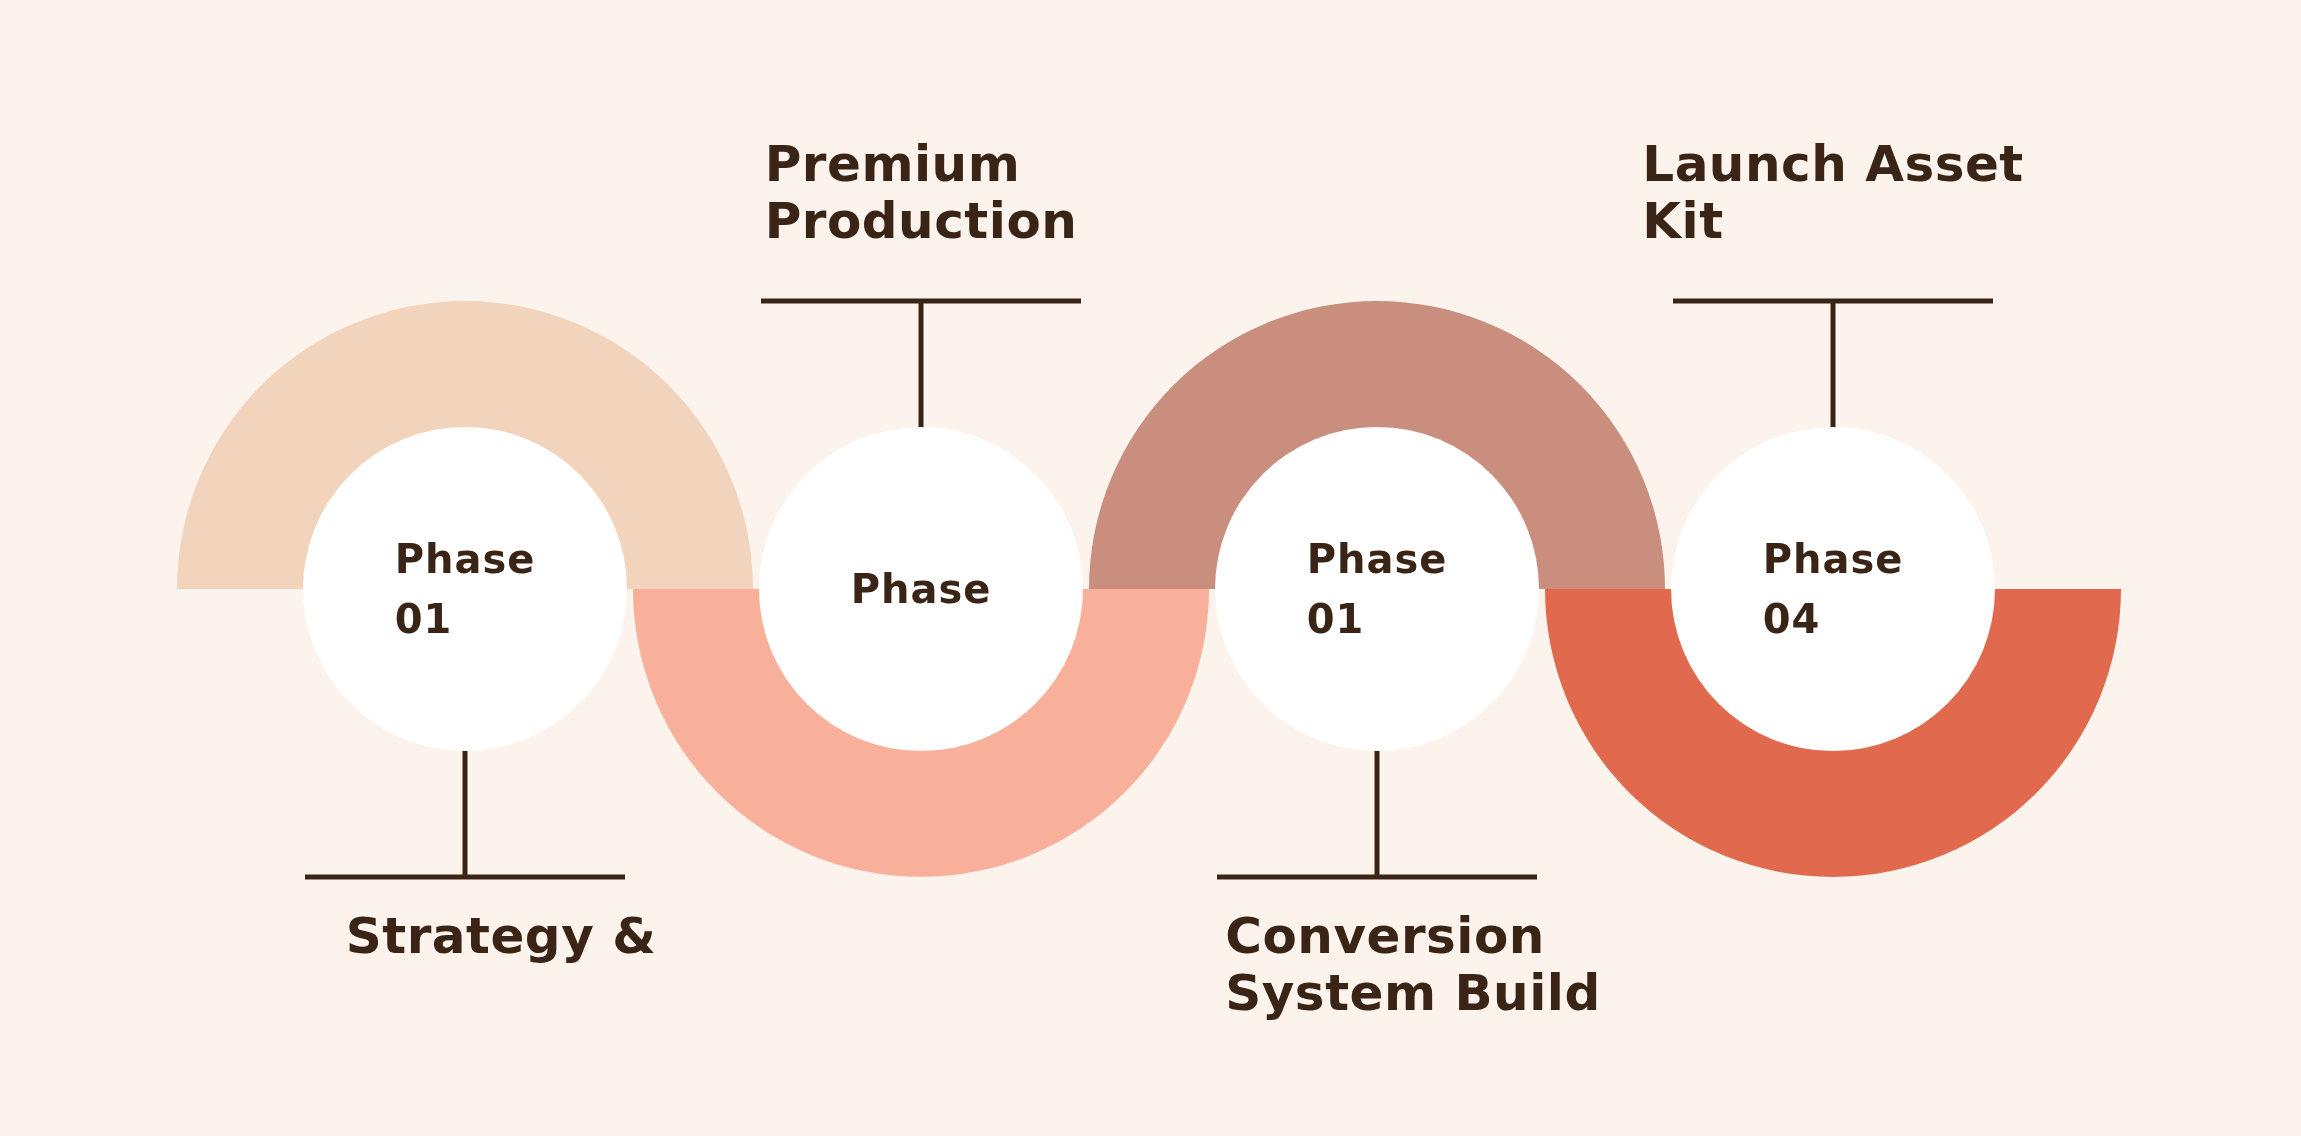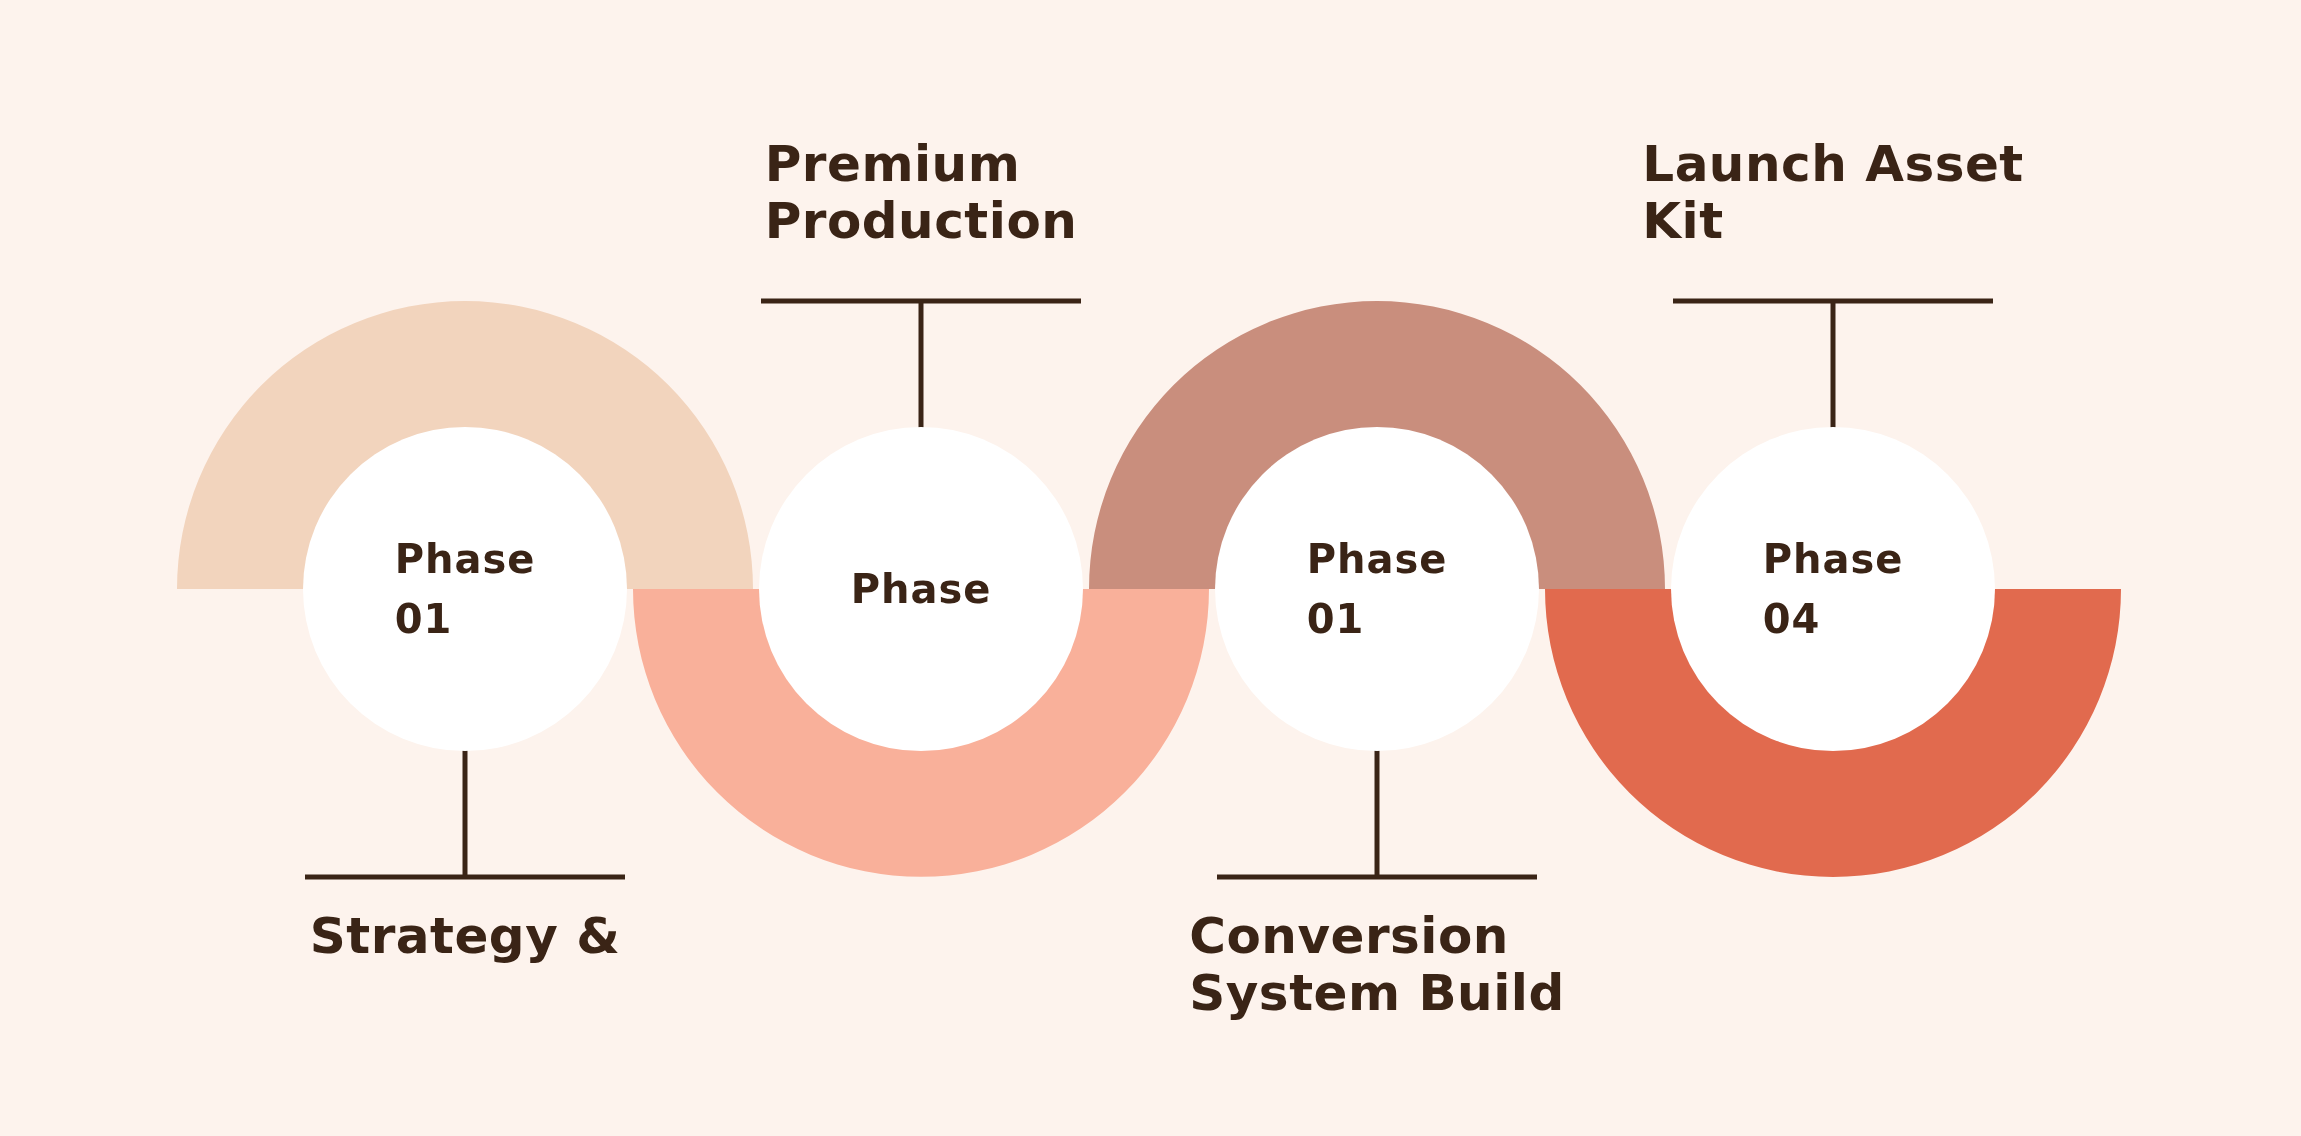--- a/index.html
+++ b/index.html
@@ -43,21 +43,21 @@
     text-align: left;
     color: var(--ink);
     font-size: 50px;
     font-weight: bold;
     line-height: 57px;
     letter-spacing: 0.5px;
     white-space: nowrap;
   }
   .callout-label span { display: block; }
   .callout-above { top: 136px; }
-  .callout-below { top: 908px; }
+  .callout-below { top: 908px; margin-left: 36px; }
   .at-node-1 { left: 465px; }
   .at-node-2 { left: 921px; }
   .at-node-3 { left: 1377px; }
   .at-node-4 { left: 1833px; }
 </style>
 </head>
 <body>
 
 <div class="canvas">
 

